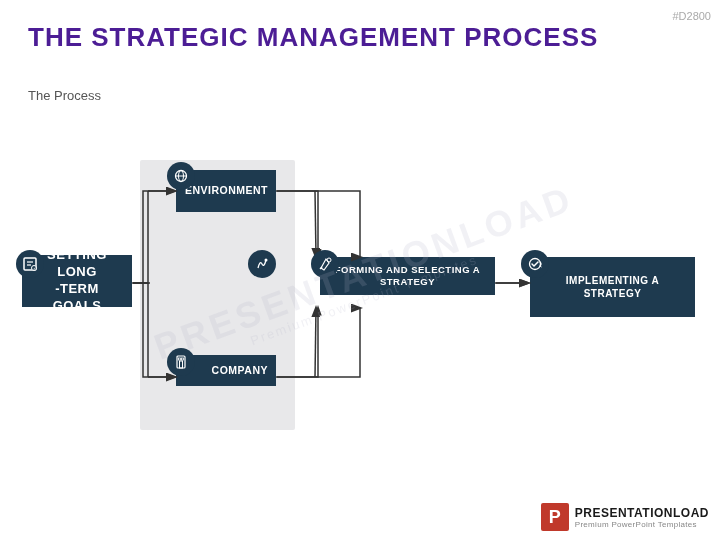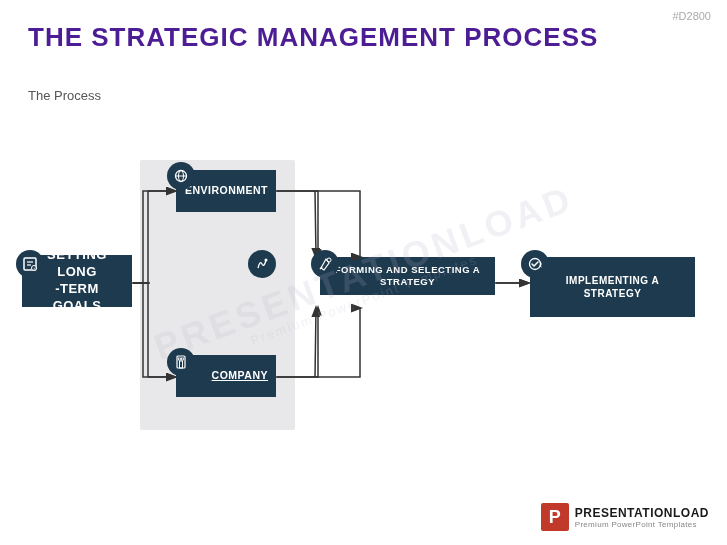--- a/index.html
+++ b/index.html
@@ -124,22 +124,21 @@
       color: #555;
       font-size: 16px;
       font-weight: bold;
       letter-spacing: 1px;
     }
 
     .box-company {
       left: 176px;
       top: 255px;
       width: 100px;
-      height: 42px;
-      text-decoration: underline;
+      height: 31px;
     }
 
     .box-forming {
       left: 320px;
       top: 157px;
       width: 175px;
       height: 38px;
     }
 
     .box-implementing {

